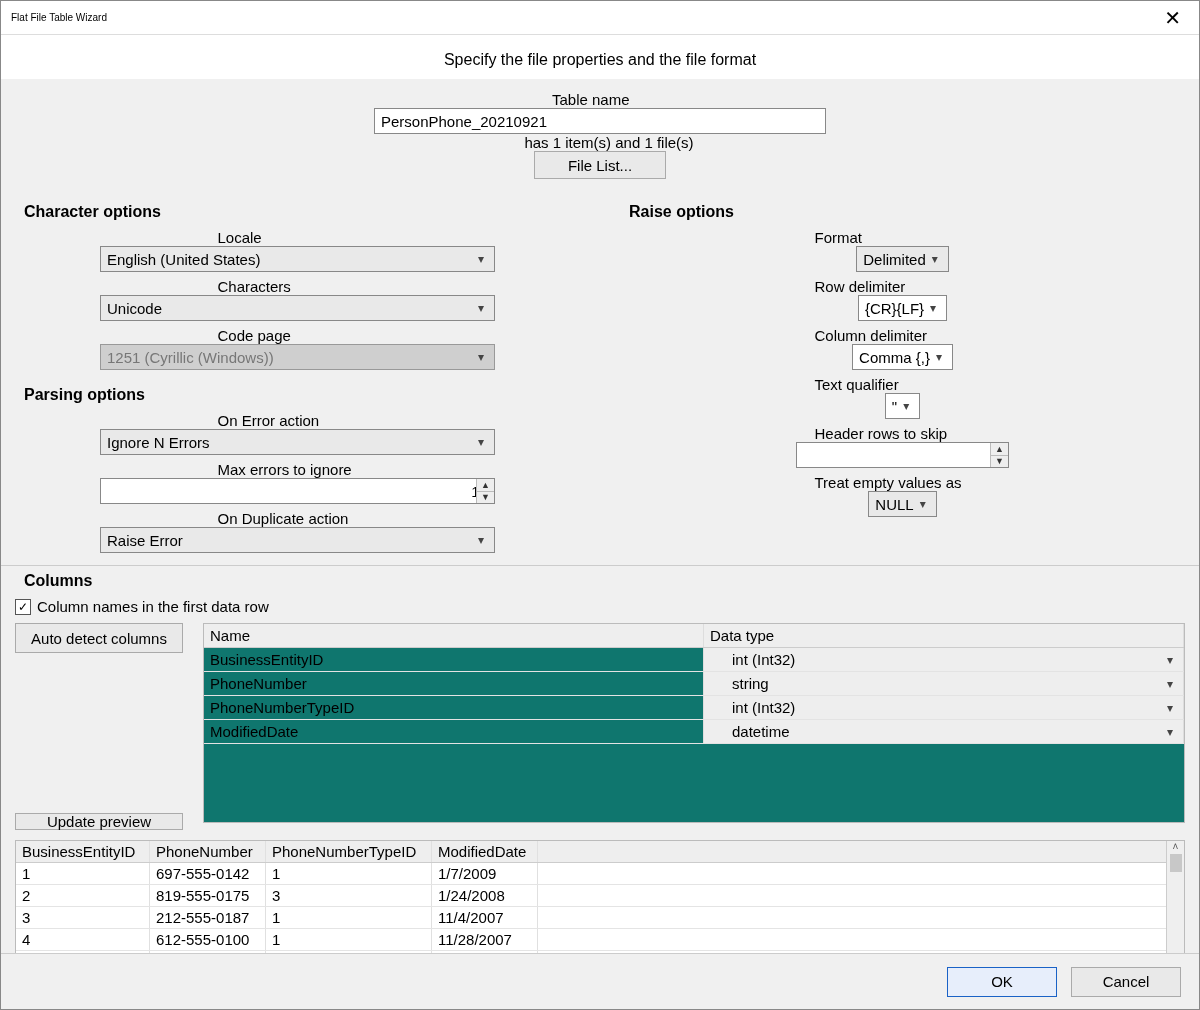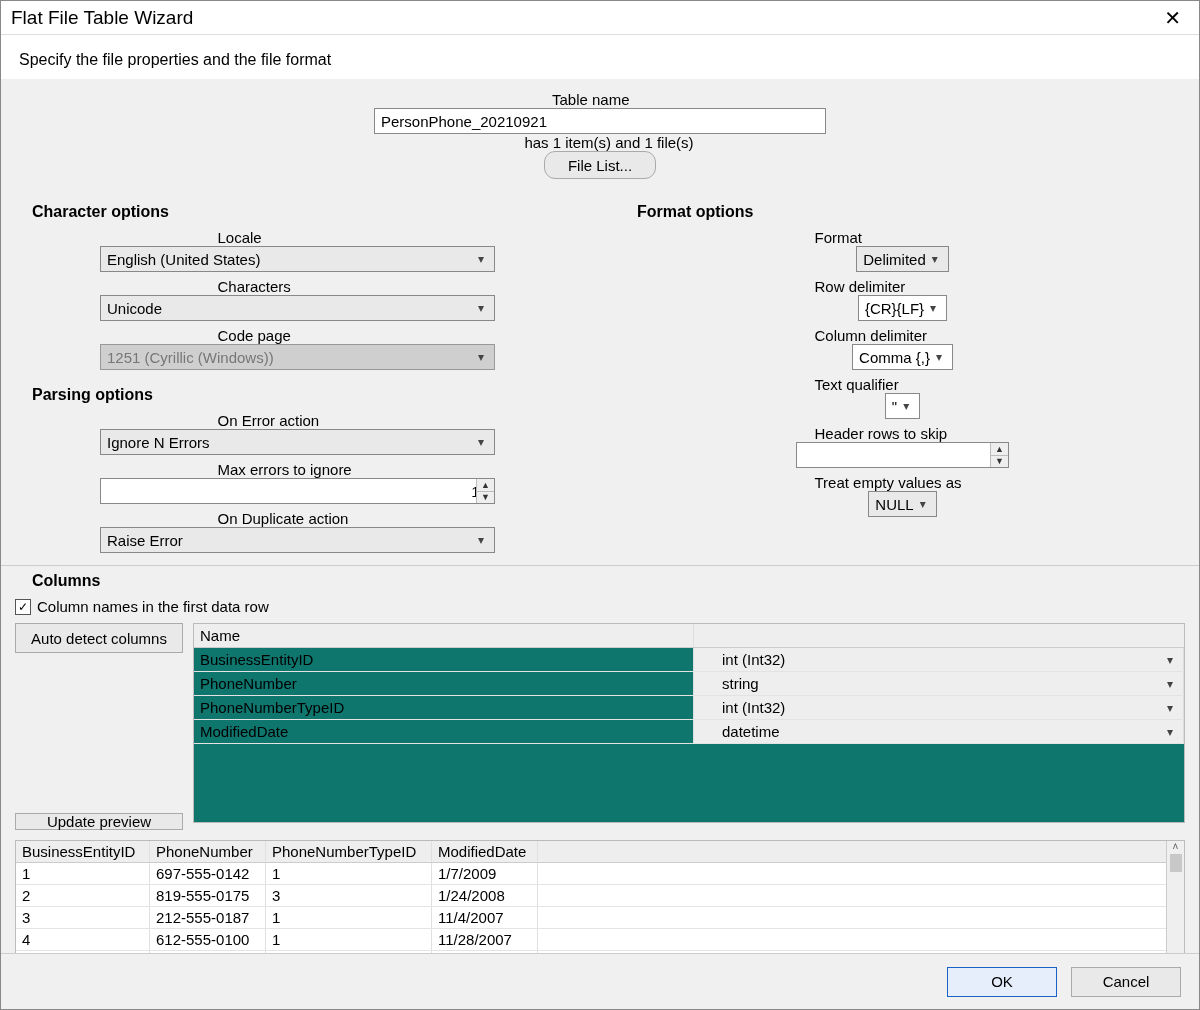--- a/index.html
+++ b/index.html
@@ -19,32 +19,32 @@
     background: #fff;
     display: flex; flex-direction: column;
   }
   .titlebar {
     height: 34px;
     display:flex; align-items:center; justify-content:space-between;
     padding: 0 10px 0 10px;
     background: #fff;
     border-bottom: 1px solid #ddd;
   }
-  .titlebar .title { font-size: 19px; }
+  .titlebar .title { font-size: 10px; }
   .titlebar .close { font-size: 20px; line-height:1; padding:4px 8px; cursor:default; }
-  .subtitle { padding: 16px 18px 10px 18px; font-size:16px; }
+  .subtitle { padding: 16px 18px 10px 18px; font-size:16px;text-align:center; }
   .content { background:#f0f0f0; flex:1; padding: 0 0 0 0; overflow:hidden; display:flex; flex-direction:column; }
   .pad { padding: 12px 14px 0 14px; }
   .row { display:flex; align-items:center; margin-bottom:6px;flex-direction:column; }
   .lbl { width: 160px; font-size:15px; }
   .top-row .lbl { width:96px; }
   .top-row { margin-bottom:18px; }
   .two-col { display:flex; gap: 40px; }
   .col { flex:1; min-width:0; }
-  .section-h { font-weight:600; font-size:16px; margin: 6px 0 8px 17px; }
+  .section-h { font-weight:600; font-size:16px; margin: 6px 0 8px 9px; }
   input[type=text], .combo, .spinbox, .disabled-combo {
     height: 26px; font-size:15px; font-family: inherit;
     border: 1px solid #888; background:#fff; padding: 2px 6px;
   }
   .combo-wrap { position:relative; flex:1; }
   .combo-wrap.w-mid { width:395px; flex:none; }
   .combo, .disabled-combo {
     width:100%; background:#e9e9e9; display:flex; align-items:center; justify-content:space-between;
     padding-right:4px;
   }
@@ -62,30 +62,30 @@
     display:flex; flex-direction:column; border-left:1px solid #bbb;
   }
   .spin-btns div {
     flex:1; background:#eee; font-size:9px; display:flex; align-items:center; justify-content:center; color:#333;
   }
   .spin-btns div:first-child { border-bottom:1px solid #bbb; }
   .btn {
     height:28px; padding: 2px 14px; background:#e9e9e9; border:1px solid #aaa;
     font-size:15px; font-family:inherit; display:inline-flex; align-items:center; justify-content:center;
   }
-  .file-list-btn { width:112px;border-radius:11px; }
+  .file-list-btn { width:132px; }
   .auto-btn { width:168px; height:30px; }
   .update-btn { width:168px; height:17px; }
   .columns-area { padding: 6px 14px 0 14px; border-top:1px solid #ccc; margin-top:6px; }
   .checkbox-row { display:flex; align-items:center; gap:6px; margin: 4px 0 8px 0; }
   .chk {
     width:16px; height:16px; border:1px solid #555; background:#fff;
     display:inline-flex; align-items:center; justify-content:center; font-size:12px; color:#000;
   }
-  .cols-layout { display:flex; }
+  .cols-layout { display:flex; gap:10px; }
   .cols-left { width:178px; display:flex; flex-direction:column; gap:160px; }
   .cols-grid {
     flex:1; border:1px solid #bbb; background:#0f766e; height:200px;
     display:flex; flex-direction:column;
   }
   .cg-head, .cg-row { display:flex; }
   .cg-head { background:#eee; border-bottom:1px solid #ccc; }
   .cg-cell { padding:3px 6px; font-size:15px; border-right:1px solid #ddd; }
   .cg-name { width:500px; }
   .cg-type { flex:1; display:flex; align-items:center; justify-content:space-between; padding-right:4px; }
@@ -202,21 +202,21 @@
             <div class="combo-wrap w-mid">
               <div class="combo">
                 <span>Raise Error</span>
                 <span class="caret">▾</span>
               </div>
             </div>
           </div>
         </div>
 
         <div class="col">
-          <div class="section-h">Format options</div>
+          <div class="section-h">Raise options</div>
 
           <div class="row">
             <span class="lbl" style="width:176px">Format</span>
             <div class="combo-wrap">
               <div class="combo">
                 <span>Delimited</span>
                 <span class="caret">▾</span>
               </div>
             </div>
           </div>
@@ -282,20 +282,23 @@
         <span>Column names in the first data row</span>
       </div>
       <div class="cols-layout">
         <div class="cols-left">
           <button class="btn auto-btn">Auto detect columns</button>
           <button class="btn update-btn">Update preview</button>
         </div>
         <div class="cols-grid">
           <div class="cg-head">
             <div class="cg-cell cg-name">Name</div>
+            <div class="cg-cell cg-type">
+                <span>Data type</span>
+              </div>
           </div>
           <div id="cols-body">
               <div class="cg-row">
                 <div class="cg-cell cg-name">BusinessEntityID</div>
                 <div class="cg-cell cg-type">
                   <span>int (Int32)</span>
                   <span class="caret">▾</span>
                 </div>
               </div>
               <div class="cg-row">

